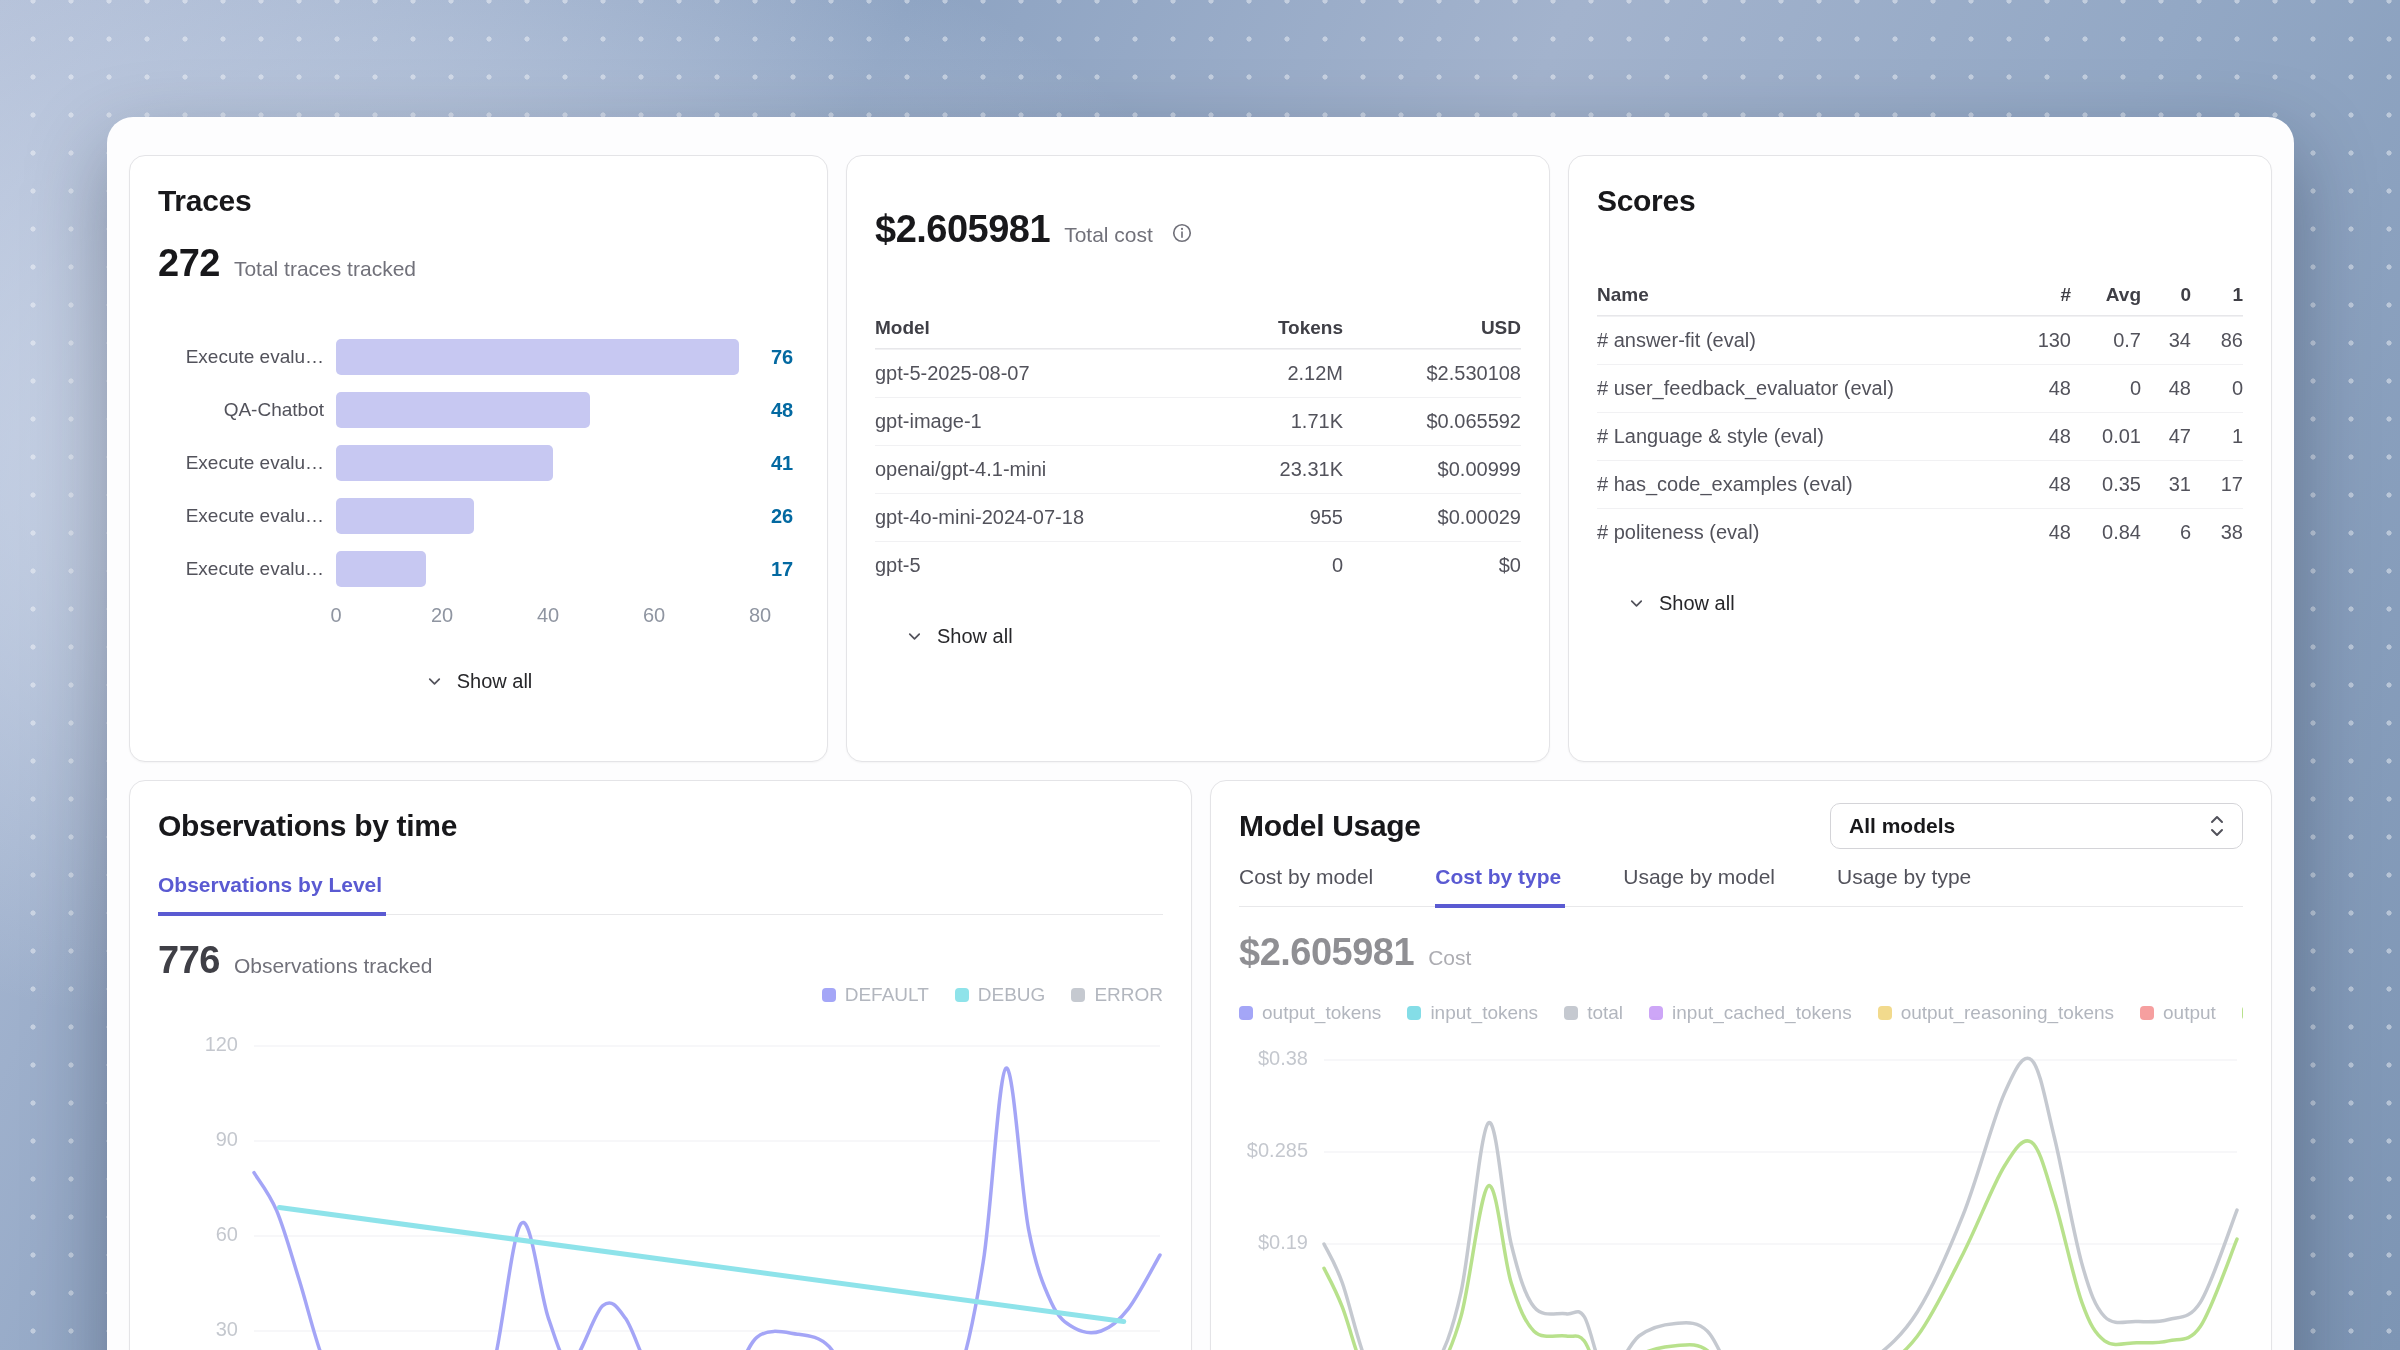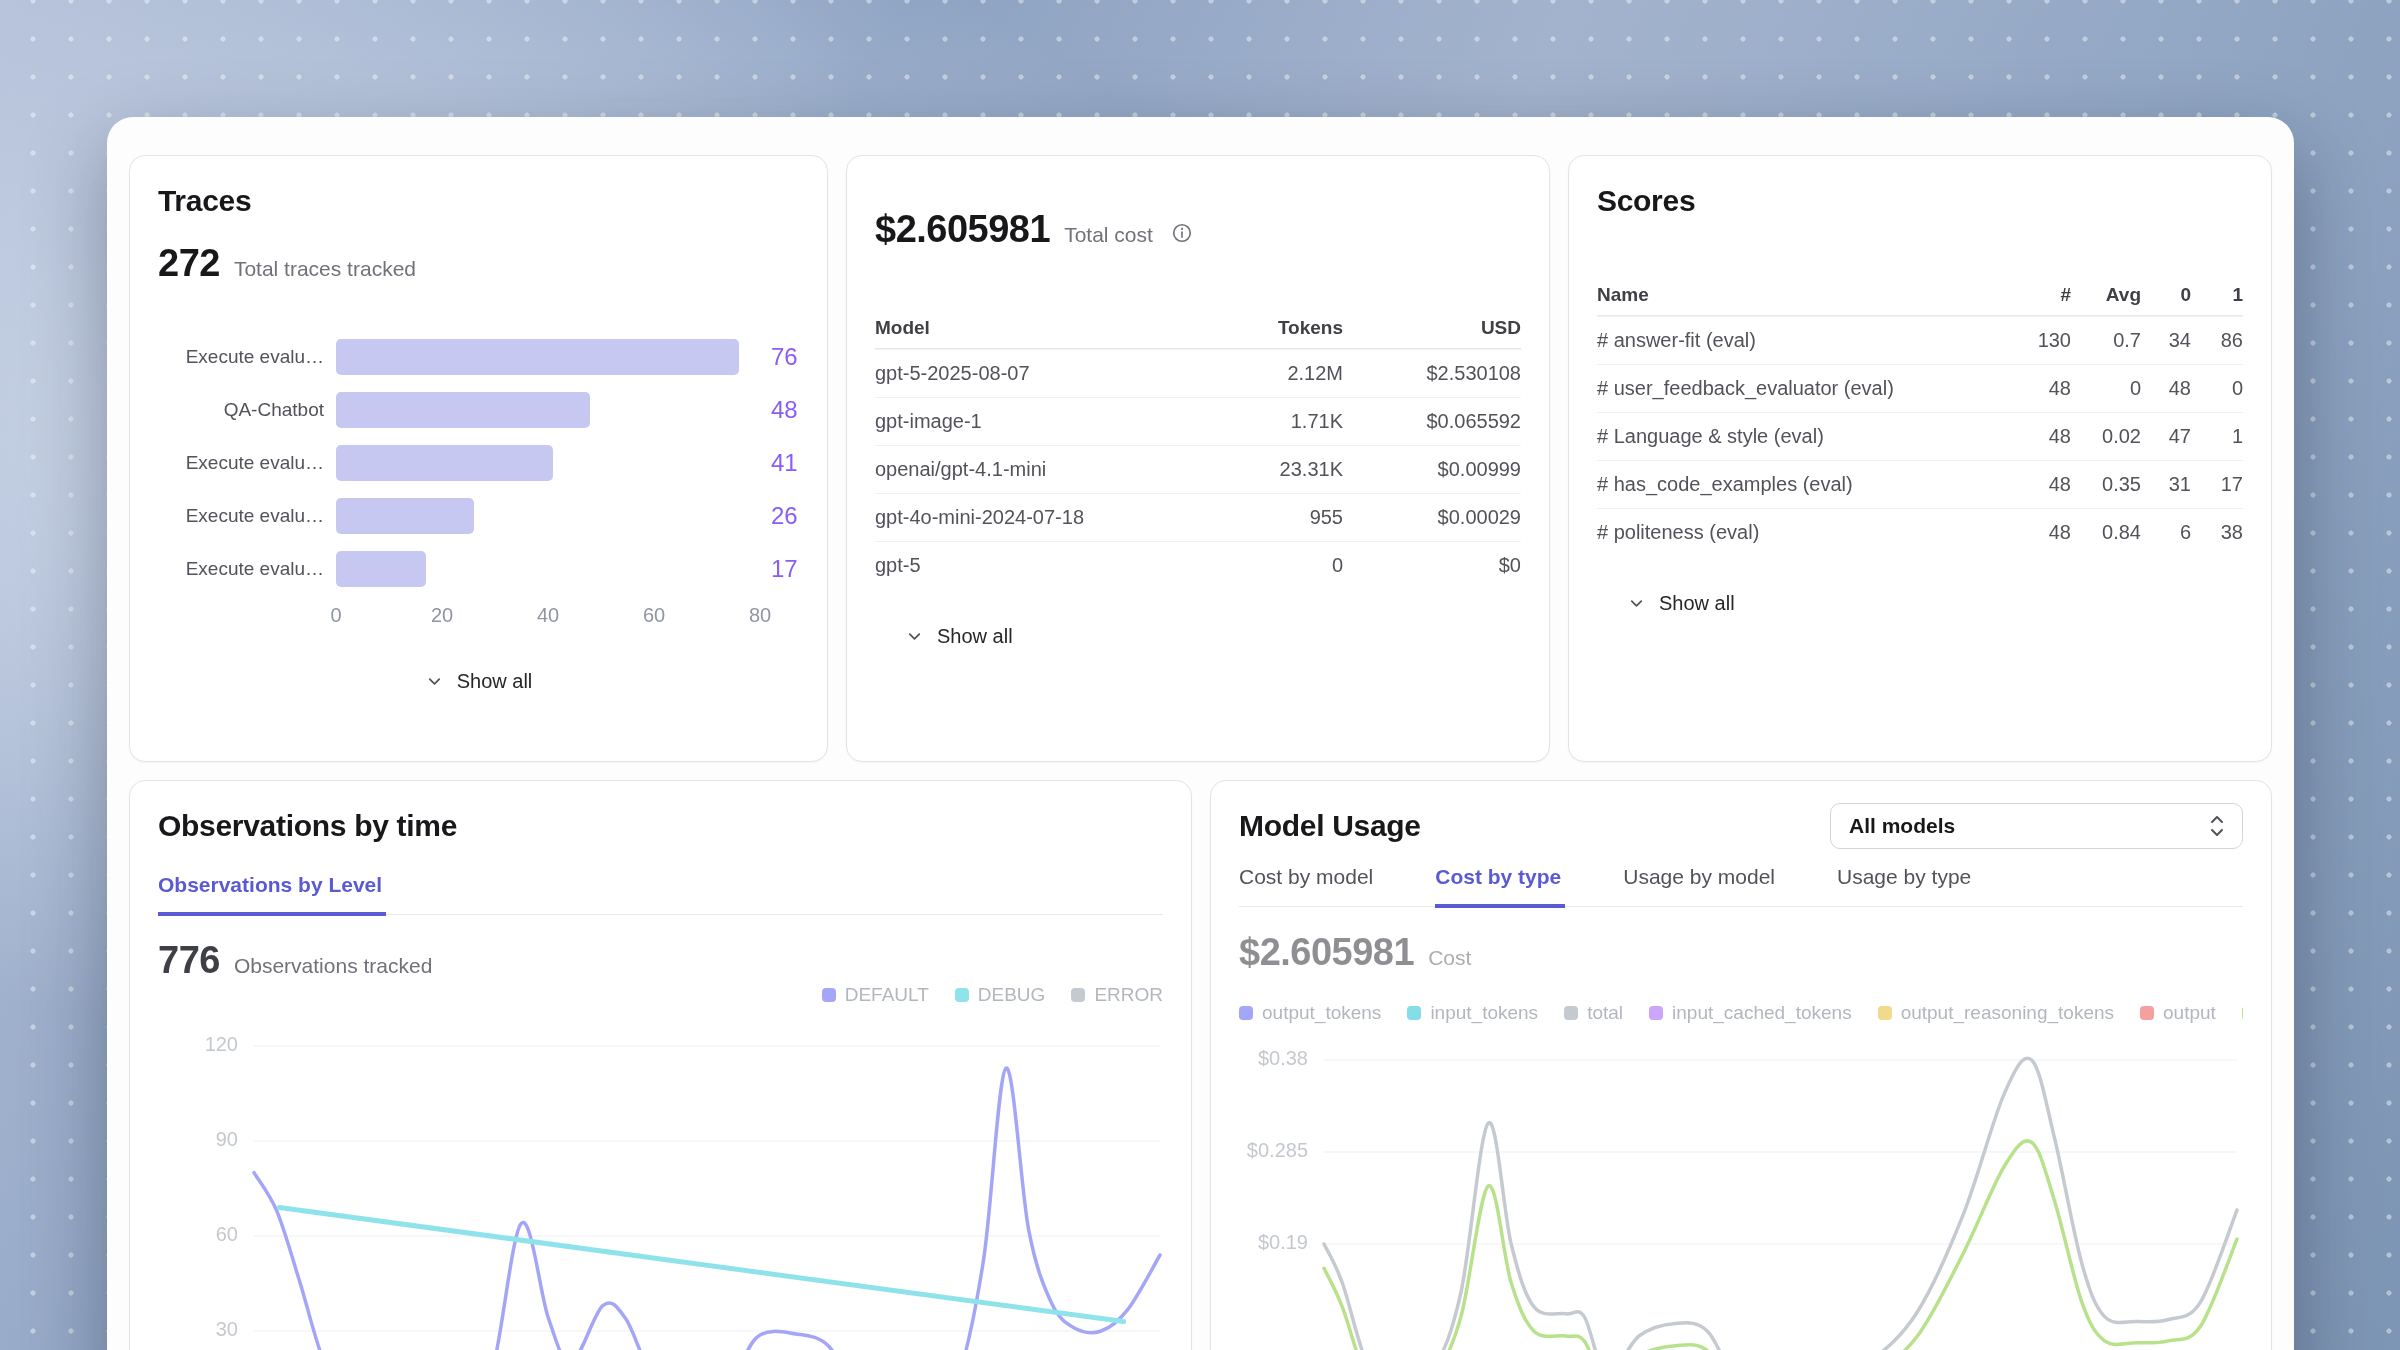--- a/index.html
+++ b/index.html
@@ -47,21 +47,21 @@
   .chev { width:19px; height:19px; stroke:#52525b; stroke-width:2.2; fill:none;
     stroke-linecap:round; stroke-linejoin:round; }
 
   
   .hbars { margin-top:54px; }
   .hbar-row { display:flex; align-items:center; height:36px; margin-bottom:17px; }
   .hbar-label { width:166px; text-align:right; font-size:19px; color:#52525b;
     white-space:nowrap; overflow:hidden; flex:none; }
   .hbar-track { width:424px; margin-left:12px; flex:none; }
   .hbar-fill { height:36px; background:#c7c8f2; border-radius:5px; }
-  .hbar-val { margin-left:11px; font-size:24px; color:#8b5cf6; }
+  .hbar-val { margin-left:11px; font-size:20px; color:#0369a1;font-weight:bold; }
   .x-axis { position:relative; margin-left:178px; width:424px; height:30px; margin-top:10px; }
   .x-tick { position:absolute; transform:translateX(-50%); font-size:20px; color:#8f95a1; }
 
   
   .tabs { display:flex; gap:58px; border-bottom:1px solid #e8e8ea; margin-top:30px; }
   .tab { font-size:21px; color:#52525b; font-weight:500; padding:0 4px 15px 0; cursor:pointer; }
   .tab.active { color:#5a5ad2; font-weight:600; border-bottom:4px solid #5a5ad2; margin-bottom:-2px; }
 
   
   .legend { display:flex; align-items:center; gap:26px; white-space:nowrap; overflow:hidden; }
@@ -223,21 +223,21 @@
           <div class="trow">
             <div class="c0"># user_feedback_evaluator (eval)</div>
             <div class="c1 cnum">48</div>
             <div class="c2 cnum">0</div>
             <div class="c3 cnum">48</div>
             <div class="c4 cnum">0</div>
           </div>
           <div class="trow">
             <div class="c0"># Language &amp; style (eval)</div>
             <div class="c1 cnum">48</div>
-            <div class="c2 cnum">0.02</div>
+            <div class="c2 cnum">0.01</div>
             <div class="c3 cnum">47</div>
             <div class="c4 cnum">1</div>
           </div>
           <div class="trow">
             <div class="c0"># has_code_examples (eval)</div>
             <div class="c1 cnum">48</div>
             <div class="c2 cnum">0.35</div>
             <div class="c3 cnum">31</div>
             <div class="c4 cnum">17</div>
           </div>

